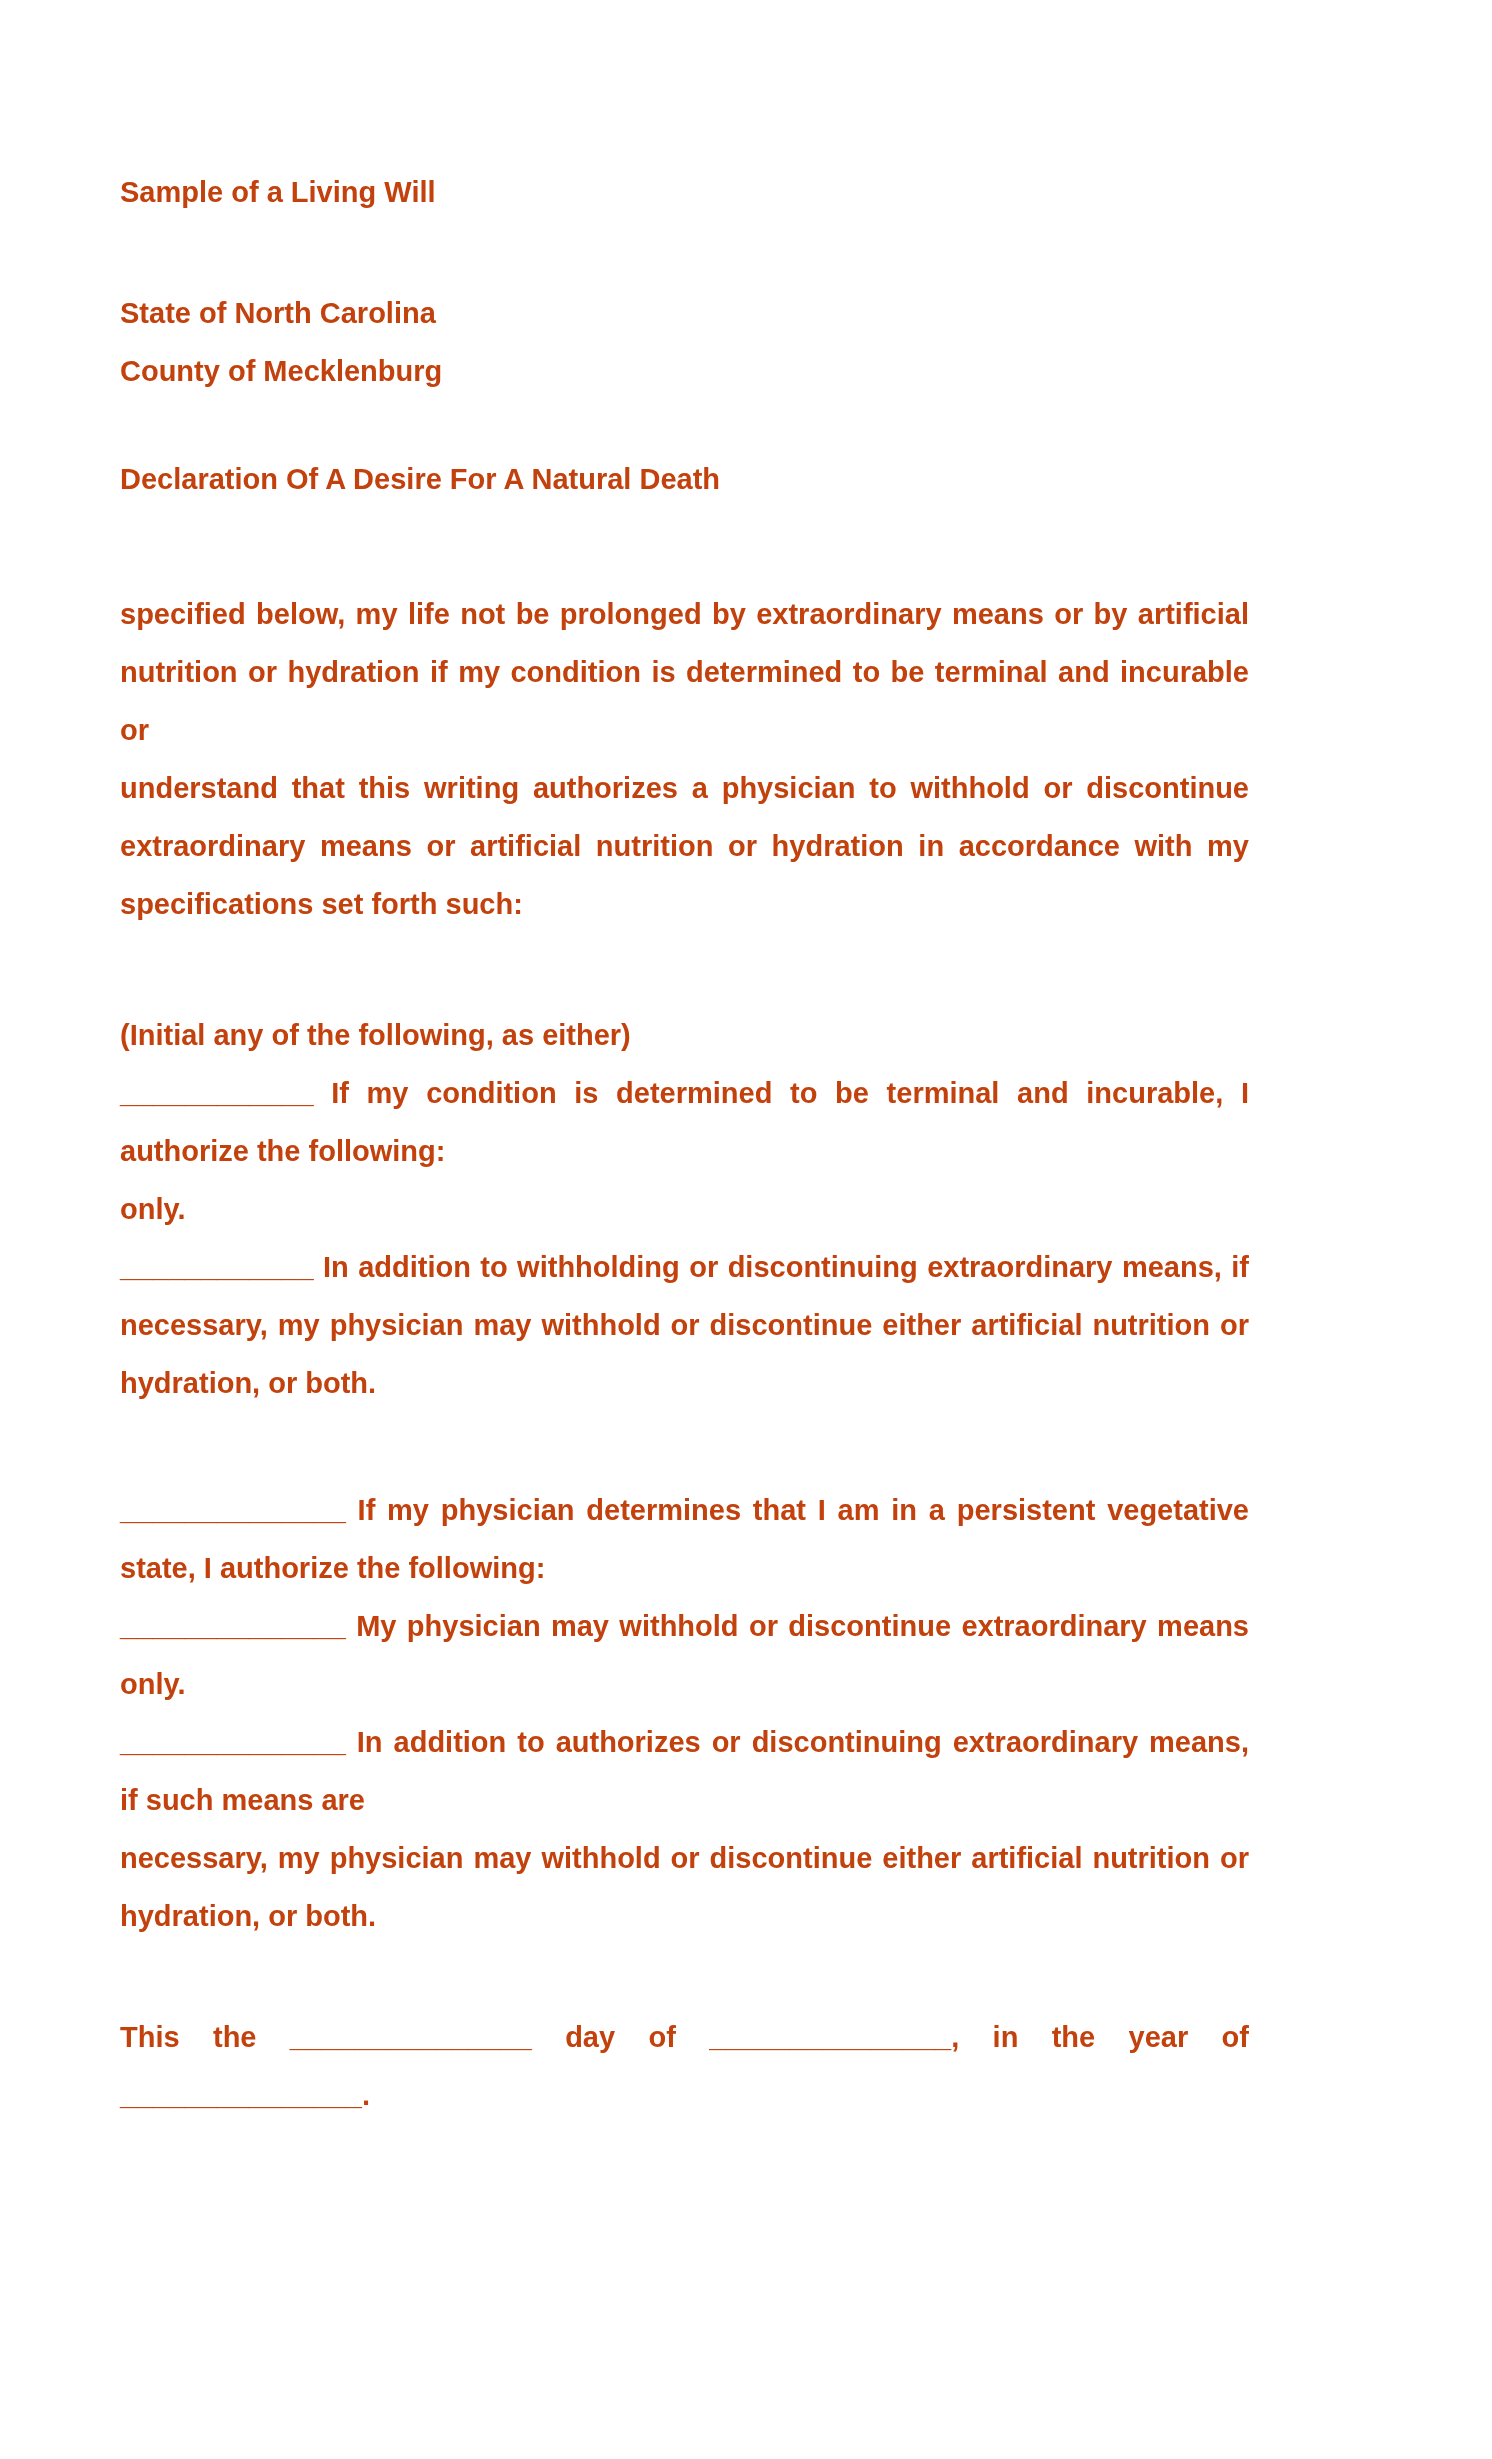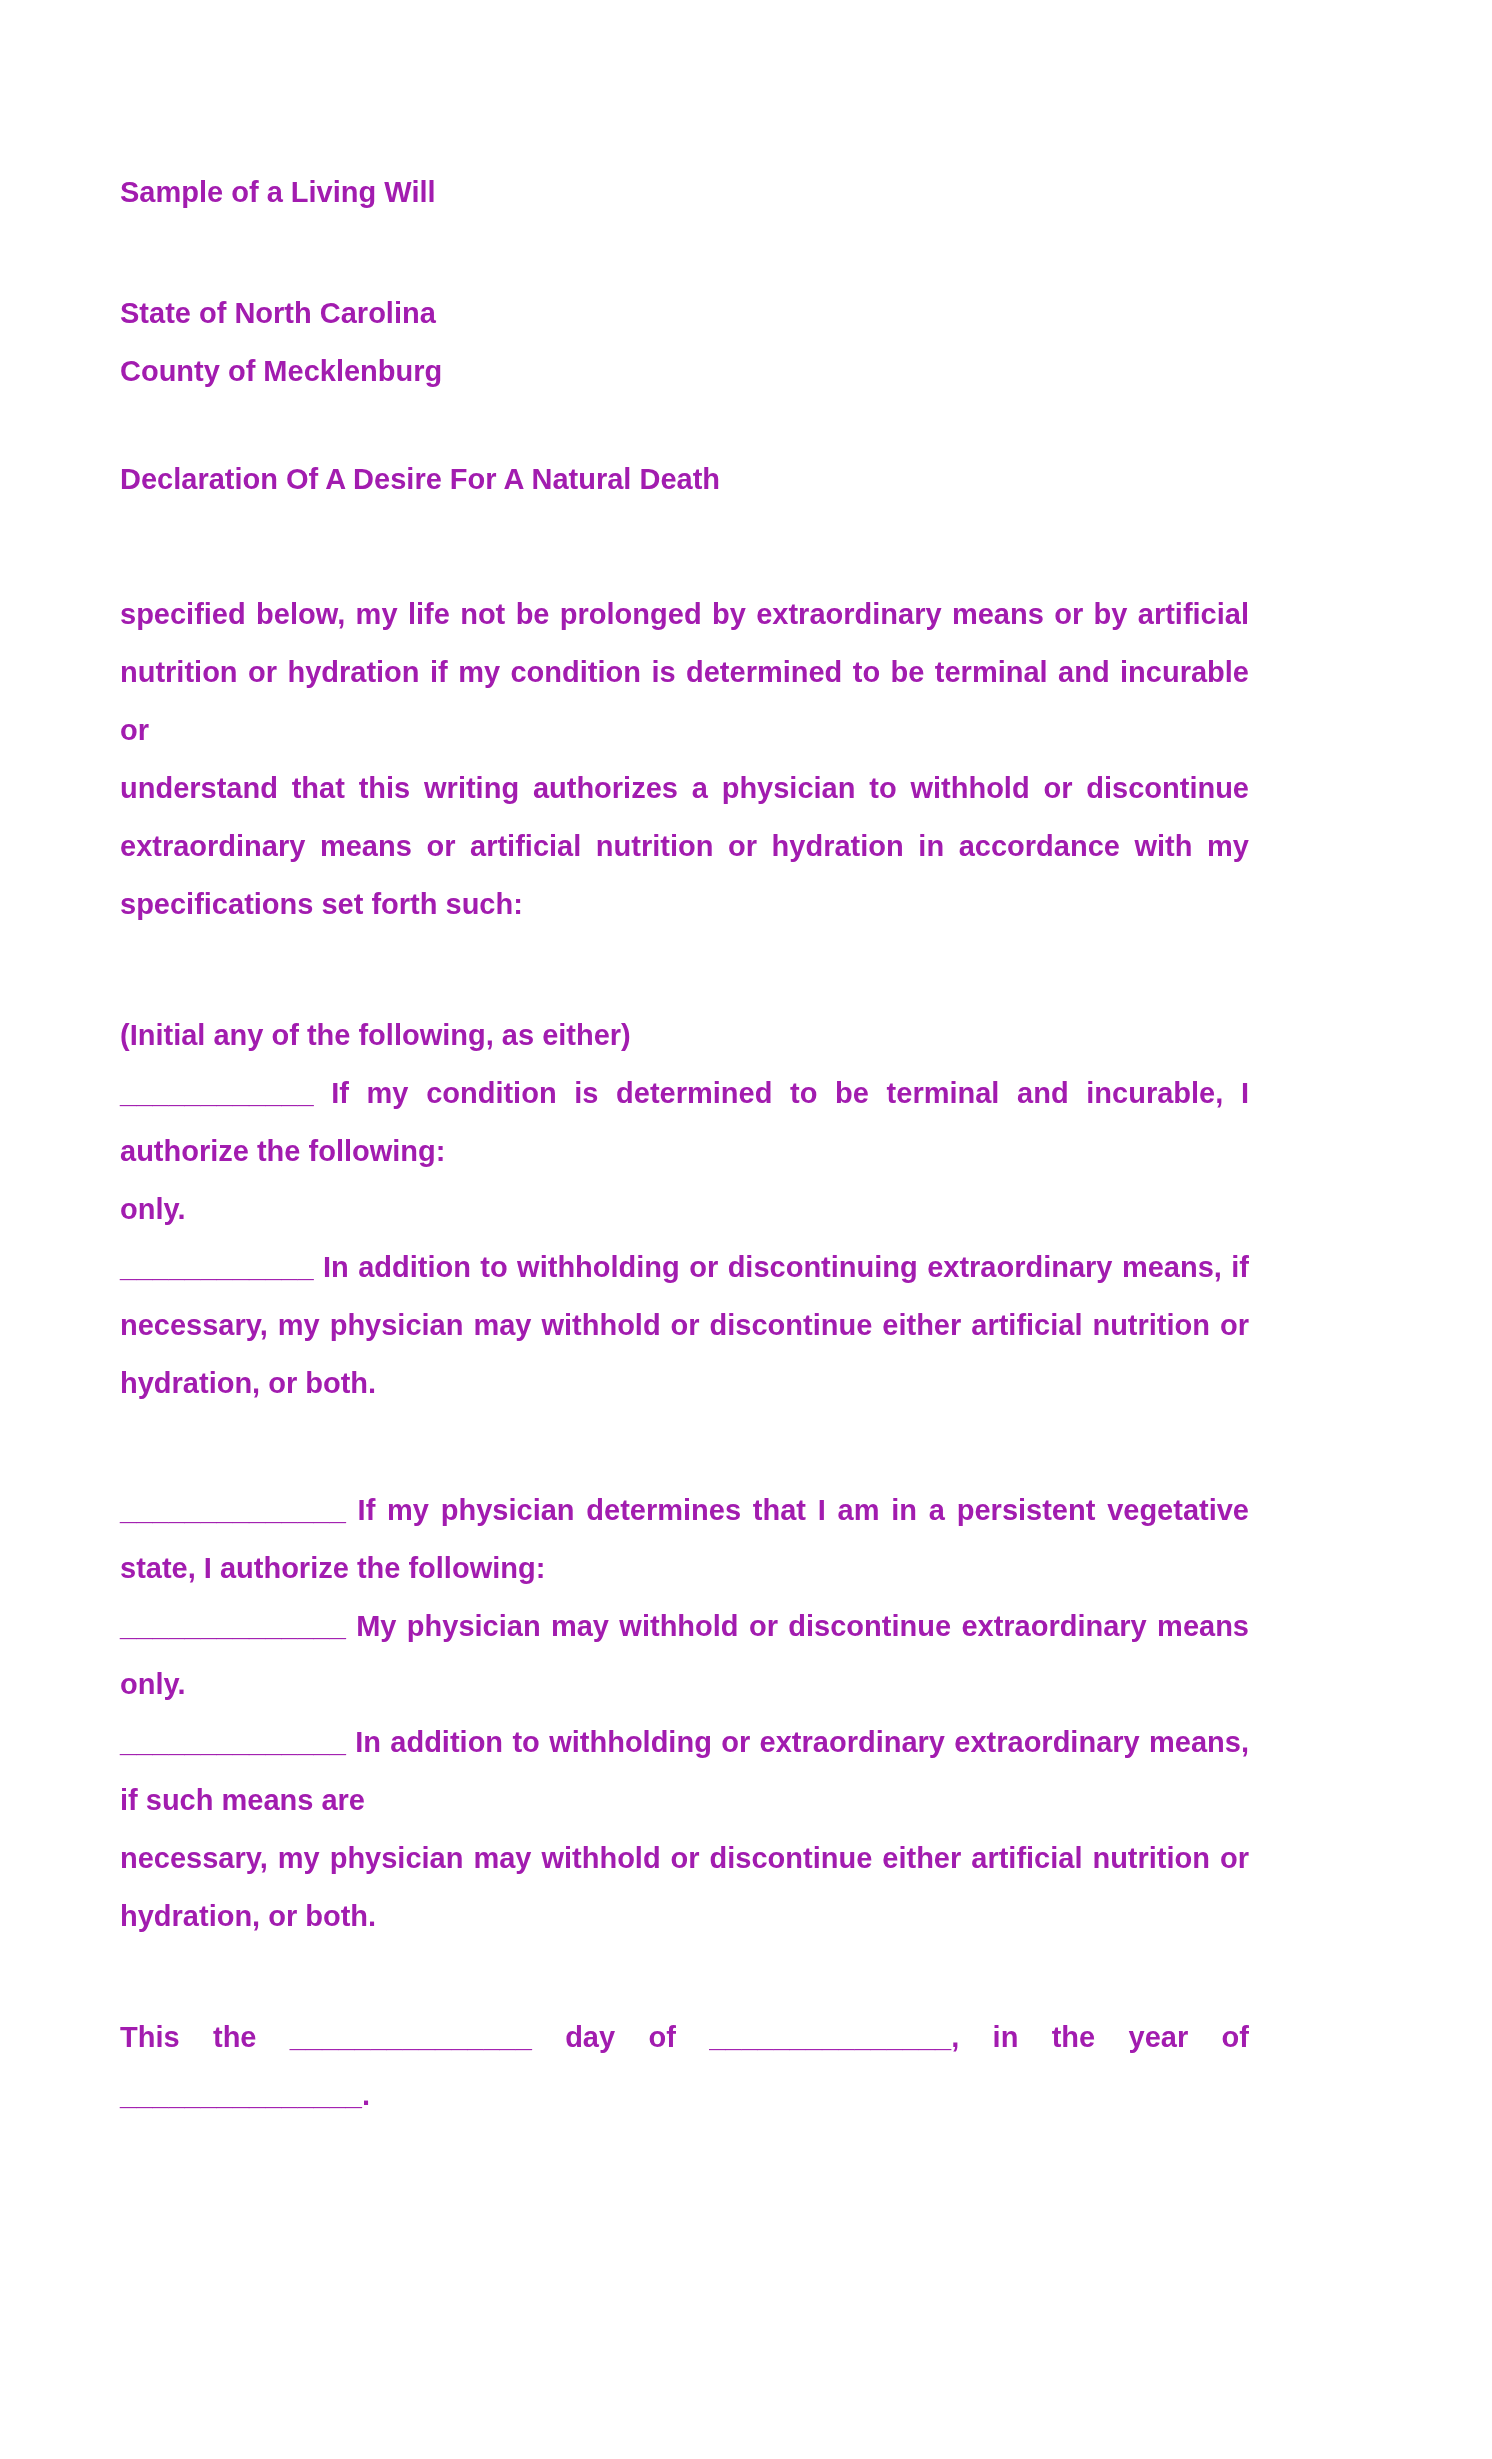--- a/index.html
+++ b/index.html
@@ -6,21 +6,21 @@
       margin: 0;
       padding: 0;
       background: #ffffff;
     }
     .page {
       position: relative;
       width: 1395px;
       height: 2459px;
       box-sizing: border-box;
       background: #ffffff;
-      color: #a21caf;
+      color: #c2410c;
       font-family: "Liberation Sans", "DejaVu Sans", sans-serif;
       font-size: 29px;
       line-height: 58px;
       padding: 163px 146px 0 120px;
       overflow: hidden;
     }
     .block { margin: 0; }
     .m-location   { margin-top: 63px; }
     .m-heading    { margin-top: 50px; }
     .m-intro      { margin-top: 77px; }
@@ -71,21 +71,21 @@
     <div class="line j">____________ In addition to withholding or discontinuing extraordinary means, if</div>
     <div class="line j">necessary, my physician may withhold or discontinue either artificial nutrition or</div>
     <div class="line">hydration, or both.</div>
   </div>
 
   <div class="block m-vegetative">
     <div class="line j">______________ If my physician determines that I am in a persistent vegetative</div>
     <div class="line">state, I authorize the following:</div>
     <div class="line j">______________ My physician may withhold or discontinue extraordinary means</div>
     <div class="line">only.</div>
-    <div class="line j">______________ In addition to withholding or extraordinary extraordinary means,</div>
+    <div class="line j">______________ In addition to authorizes or discontinuing extraordinary means,</div>
     <div class="line">if such means are</div>
     <div class="line j">necessary, my physician may withhold or discontinue either artificial nutrition or</div>
     <div class="line">hydration, or both.</div>
   </div>
 
   <div class="block m-date">
     <div class="line j">This the _______________ day of _______________, in the year of</div>
     <div class="line">_______________.</div>
   </div>
 

